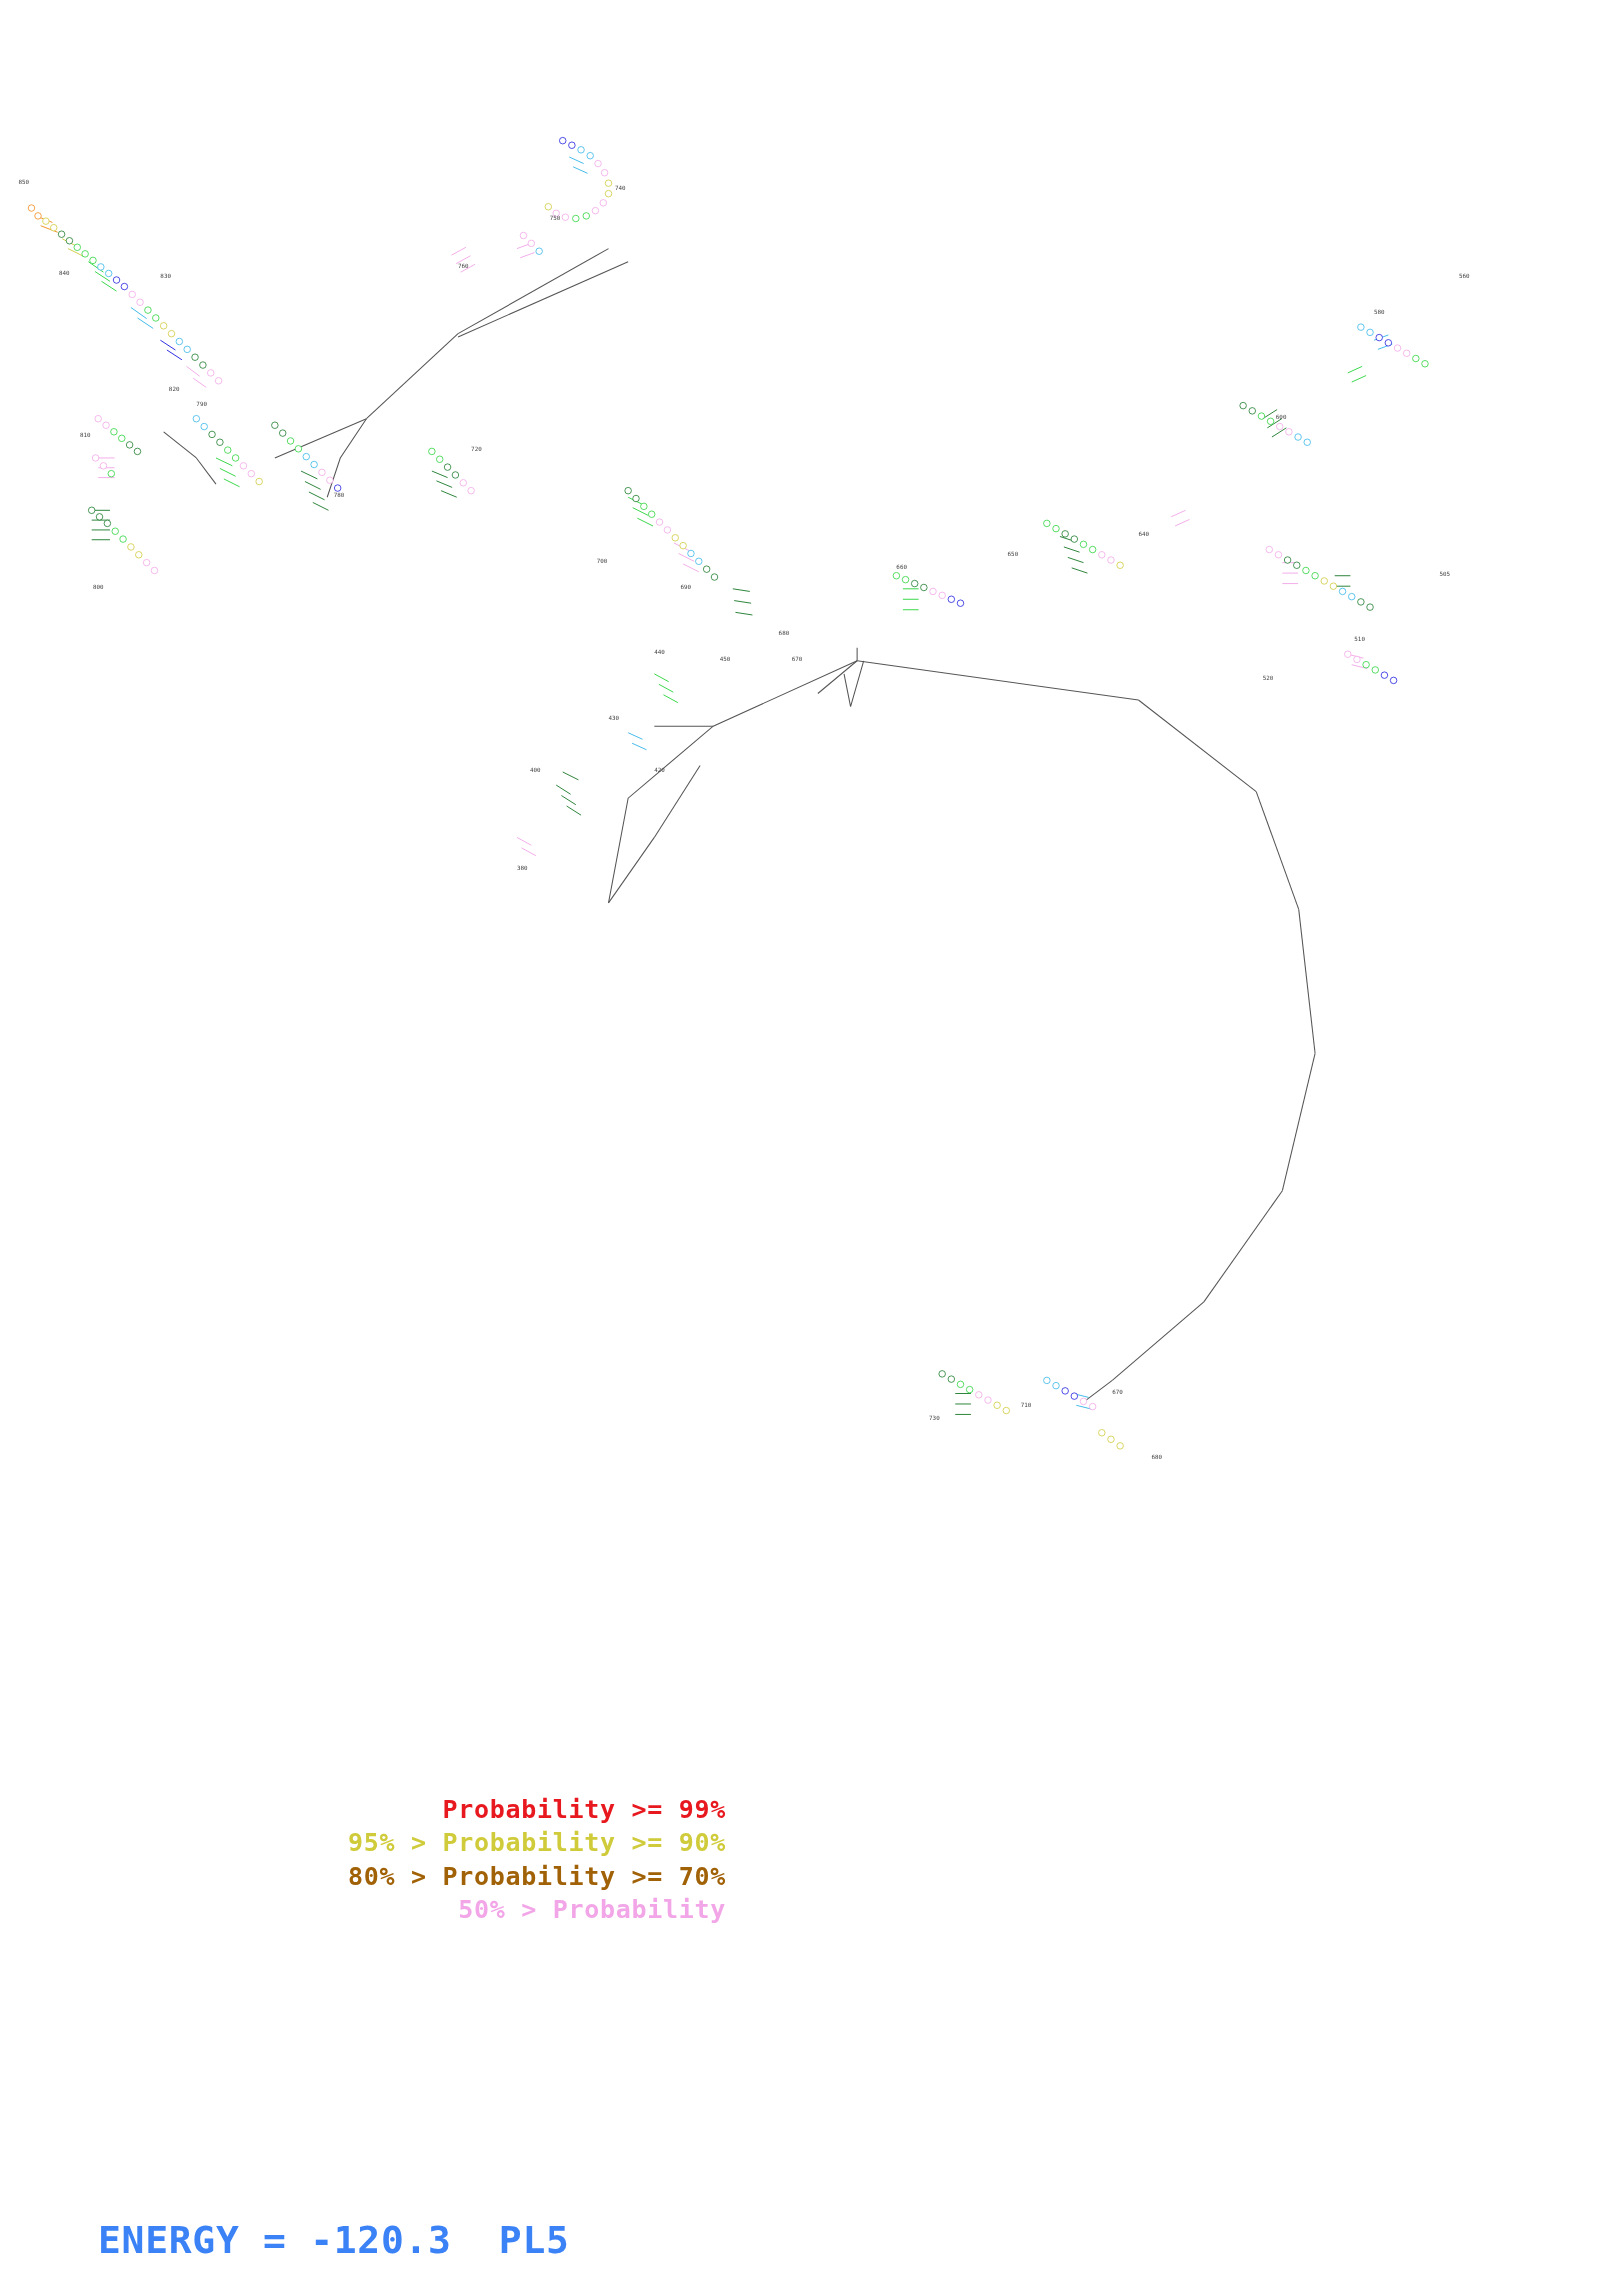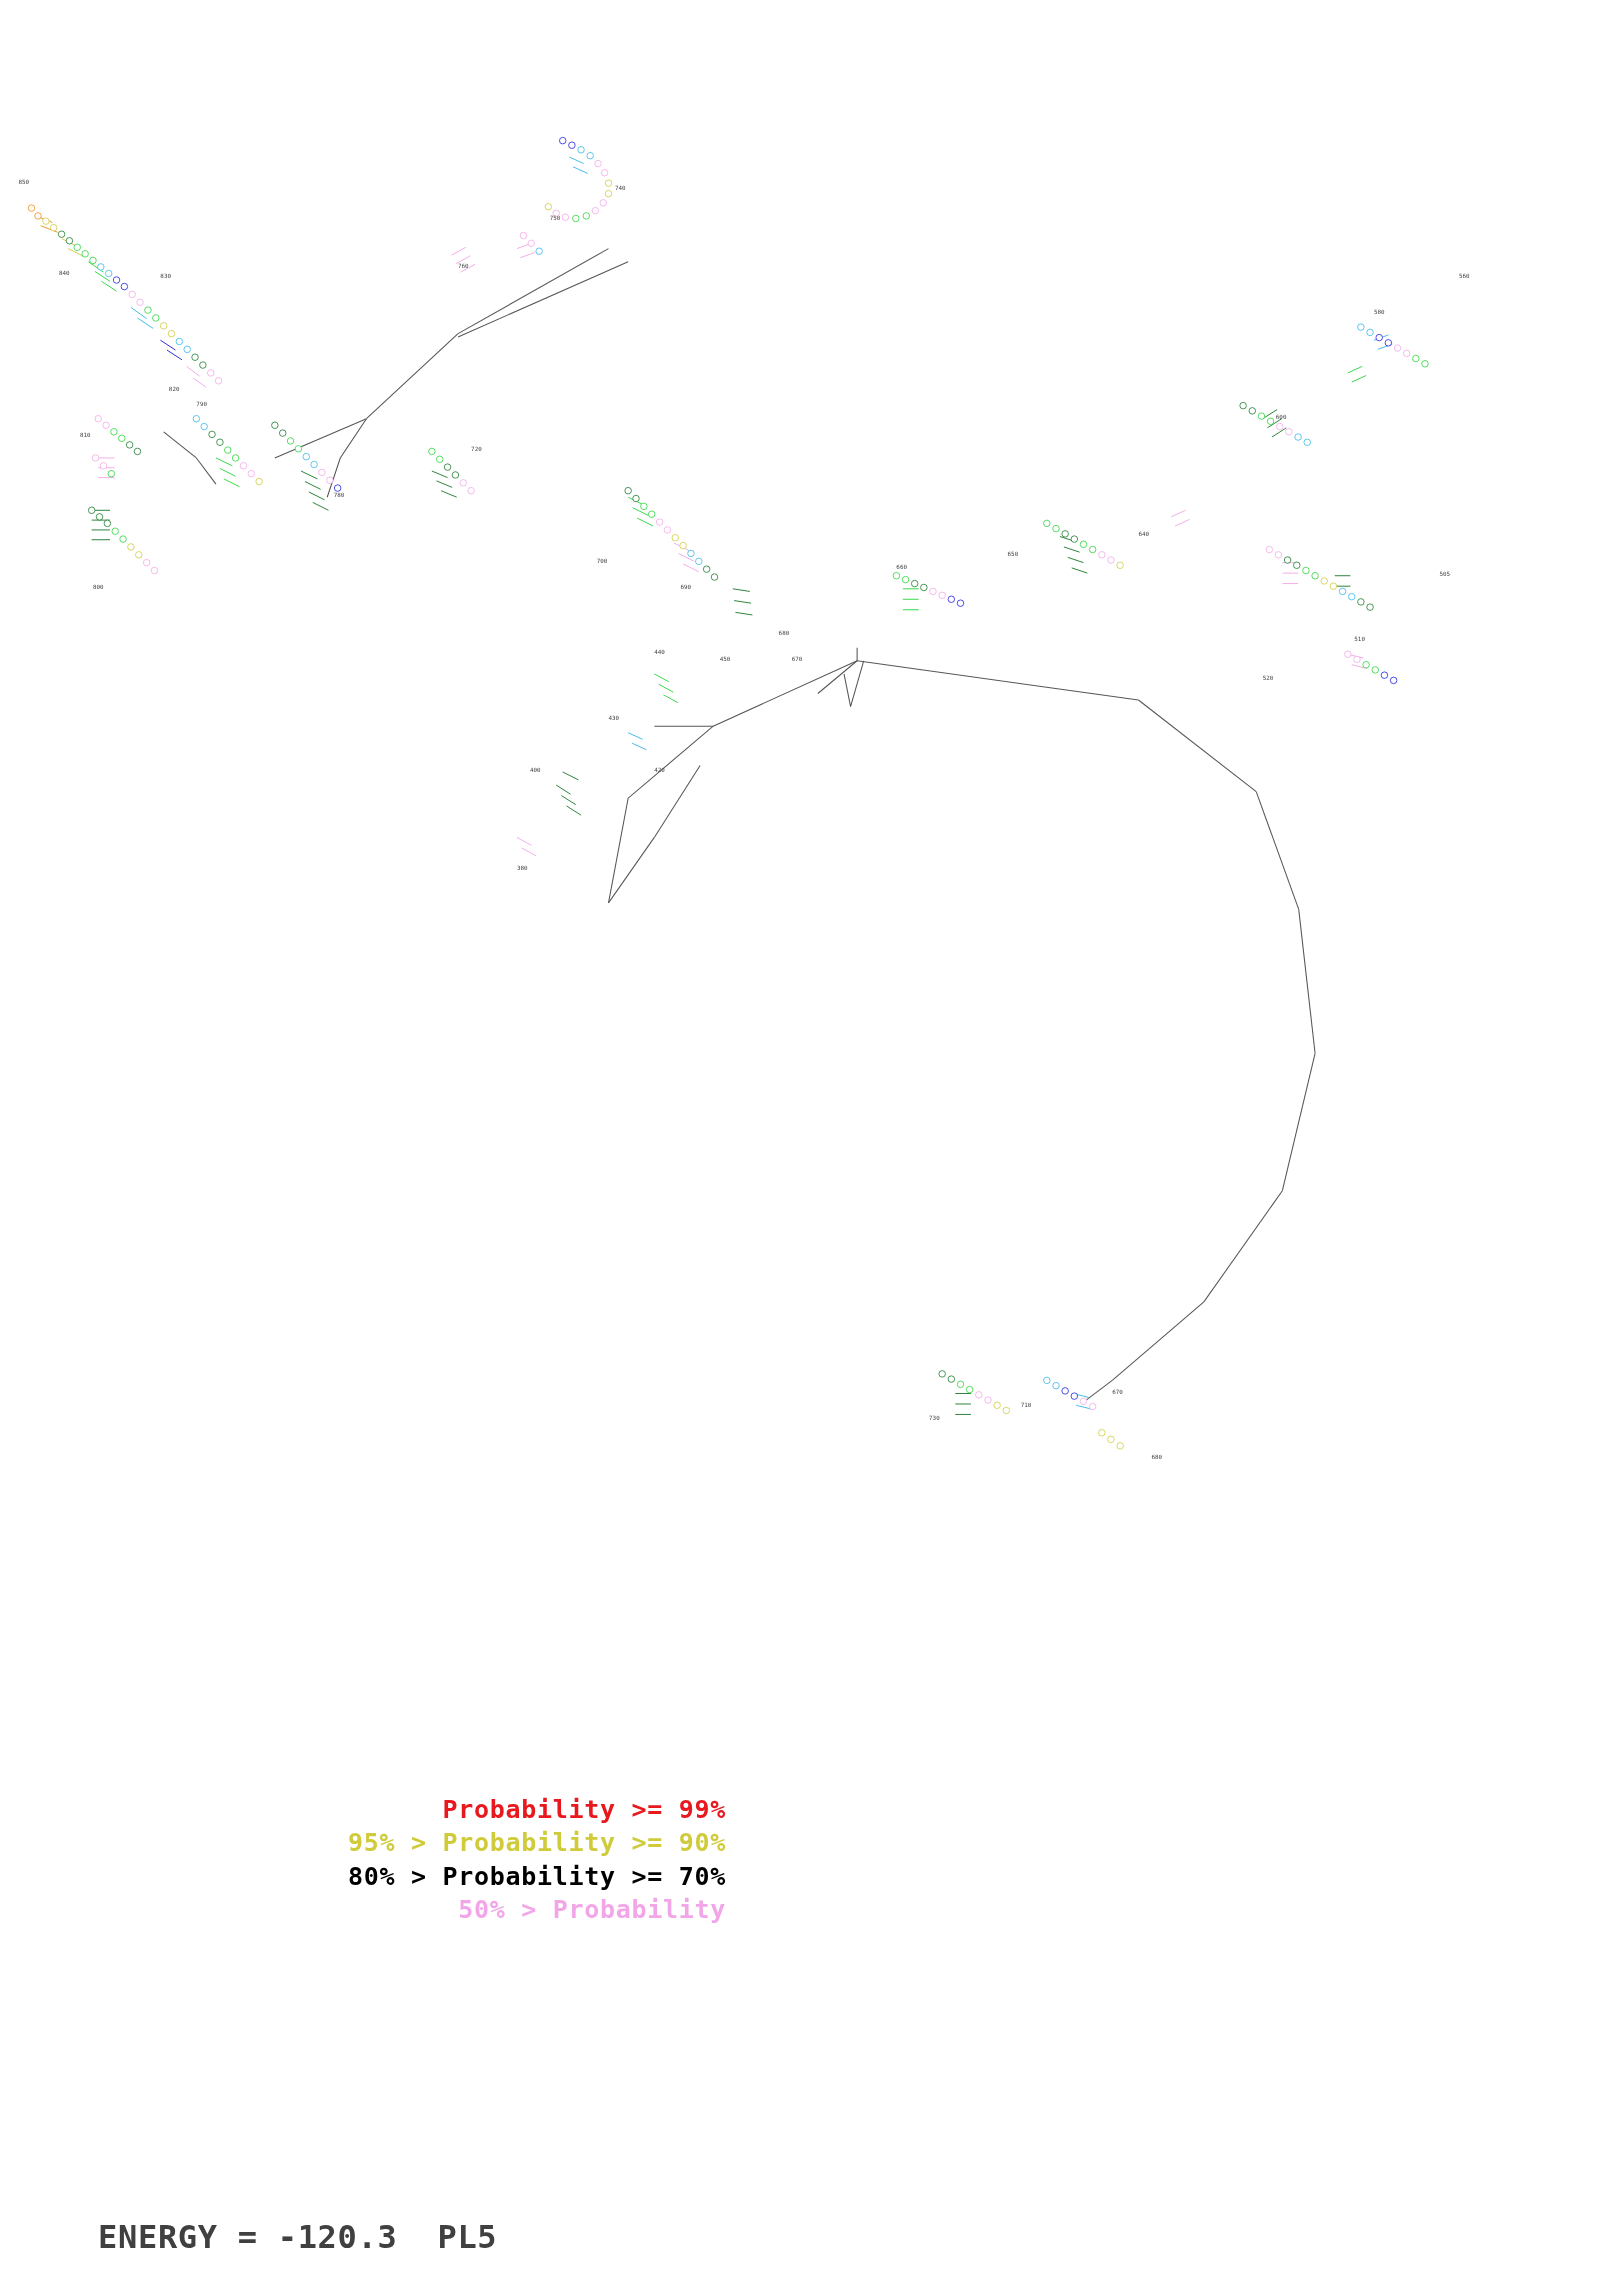--- a/index.html
+++ b/index.html
@@ -35,24 +35,24 @@
     line-height: 1.33;
     text-align: right;
     width: 628px;
     white-space: pre;
   }
   .energy-row {
     position: absolute;
     left: 98px;
     top: 2218px;
     font-family: "DejaVu Sans Mono", monospace;
-    font-size: 32px;
+    font-size: 38px;
     font-weight: bold;
     letter-spacing: 0.7px;
-    color: #404040;
+    color: #3b82f6;
     white-space: pre;
   }
   svg text {
     font-family: "DejaVu Sans Mono", monospace;
     font-size: 9px;
     fill: #444444;
   }
 </style>
 </head>
 <body>
@@ -461,18 +461,18 @@
     <text x="1560" y="2150">710</text>
     <text x="1700" y="2130">670</text>
     <text x="1760" y="2230">680</text>
   </g>
 </svg>
 </div>
 
 <div class="legend">
   <div class="legend-row" style="color:#e8181f">Probability &gt;= 99%</div>
   <div class="legend-row" style="color:#cfcb3a">95% &gt; Probability &gt;= 90%</div>
-  <div class="legend-row" style="color:#000000">80% &gt; Probability &gt;= 70%</div>
+  <div class="legend-row" style="color:#a16207">80% &gt; Probability &gt;= 70%</div>
   <div class="legend-row" style="color:#f2a6e8">50% &gt; Probability</div>
 </div>
 
 <div class="energy-row">ENERGY = -120.3  PL5</div>
 
 
 </body></html>

